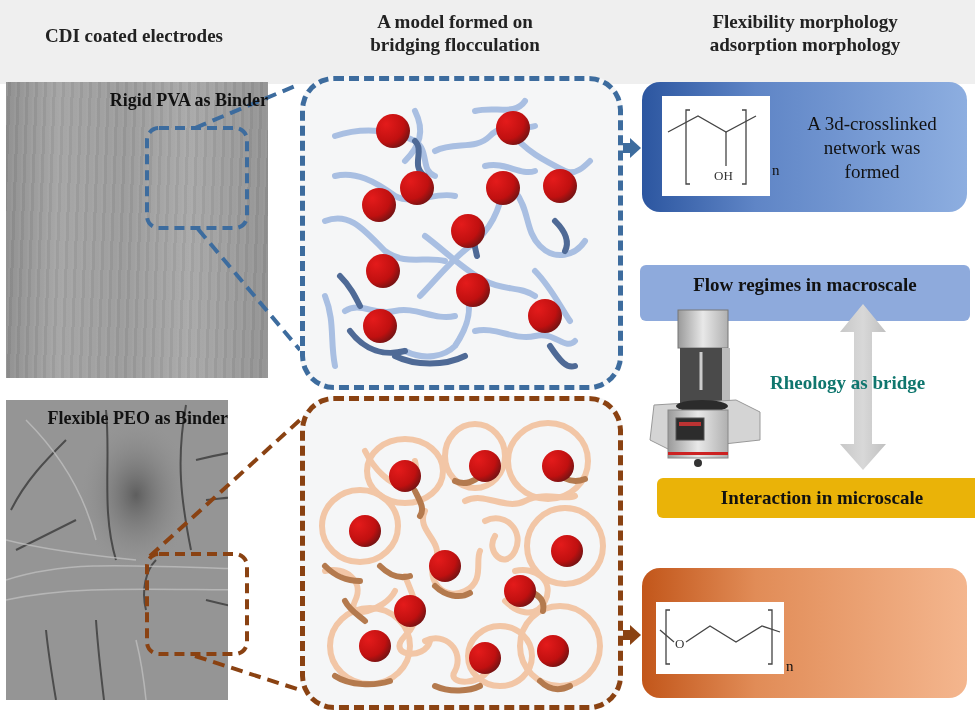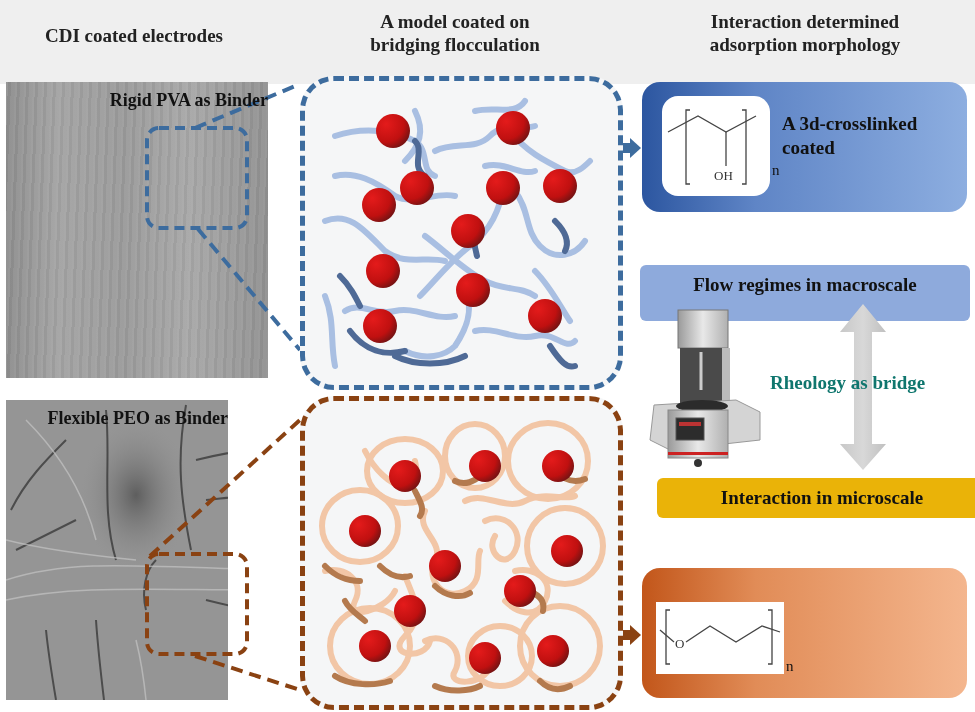--- a/index.html
+++ b/index.html
@@ -13,38 +13,38 @@
      background:repeating-linear-gradient(92deg,rgba(255,255,255,0.06) 0 2px,rgba(0,0,0,0.04) 2px 5px,rgba(255,255,255,0.03) 5px 9px);}
   .photo-bot{left:6px;top:400px;width:222px;height:300px;background:#8e8e8e;}
   .photo-label{position:absolute;left:0;right:0;top:8px;text-align:right;font-weight:bold;font-size:18px;color:#111;z-index:2;}
   .model{position:absolute;background:#f5f6f7;border-radius:34px;}
   .model-top{left:300px;top:76px;width:313px;height:304px;border:5px dashed #3d6c9e;}
   .model-bot{left:300px;top:396px;width:313px;height:304px;border:5px dashed #8a4212;}
   .res{position:absolute;border-radius:18px;}
   .res-top{left:642px;top:82px;width:325px;height:130px;background:linear-gradient(90deg,#2c56a0 0%,#5f85c6 35%,#8daee0 100%);}
   .res-bot{left:642px;top:568px;width:325px;height:130px;background:linear-gradient(90deg,#c2561a 0%,#e18c57 35%,#f4b68e 100%);}
   .chem{position:absolute;background:#fff;}
-  .res-text{position:absolute;font-weight:bold;color:#111;text-align:left;font-size:19px;line-height:24px;}
+  .res-text{position:absolute;font-weight:normal;color:#111;text-align:center;font-size:19px;line-height:24px;}
   .bar{position:absolute;font-weight:bold;color:#111;text-align:center;font-size:19px;border-radius:6px;}
   .bar-blue{left:640px;top:258px;width:330px;height:56px;line-height:40px;background:#8eaadc;margin-top:7px;}
   .bar-orange{left:657px;top:478px;width:330px;height:40px;line-height:40px;background:#eab308;}
   .rheo-label{position:absolute;left:770px;top:372px;font-weight:bold;font-size:19px;color:#0f766e;}
   svg{position:absolute;overflow:visible;}
 </style>
 </head>
 <body>
 
 <div class="hdr">
   <div class="hdr-t" style="left:4px;top:24px;width:260px;">CDI coated electrodes</div>
   <div class="hdr-t" style="left:290px;top:10px;width:330px;">
-    <div>A model coated on</div>
+    <div>A model formed on</div>
     <div>bridging flocculation</div>
   </div>
   <div class="hdr-t" style="left:640px;top:10px;width:330px;">
-    <div>Interaction determined</div>
+    <div>Flexibility morphology</div>
     <div>adsorption morphology</div>
   </div>
 </div>
 
 <div class="photo photo-top">
   <div class="photo-label">Rigid PVA as Binder</div>
 </div>
 
 <div class="photo photo-bot">
   <svg width="262" height="300">
@@ -196,35 +196,36 @@
       <circle cx="215" cy="190" r="16" fill="url(#ball)"></circle>
       <circle cx="105" cy="210" r="16" fill="url(#ball)"></circle>
       <circle cx="70" cy="245" r="16" fill="url(#ball)"></circle>
       <circle cx="180" cy="257" r="16" fill="url(#ball)"></circle>
       <circle cx="248" cy="250" r="16" fill="url(#ball)"></circle>
     </g>
   </svg>
 </div>
 
 <div class="res res-top">
-  <div class="chem" style="left:20px;top:14px;width:108px;height:100px;border-radius:16px;">
+  <div class="chem" style="left:20px;top:14px;width:108px;height:100px;">
     <svg width="108" height="100">
       <g stroke="#444" stroke-width="1.3" fill="none">
         <path d="M28 14 L24 14 L24 88 L28 88"></path>
         <path d="M80 14 L84 14 L84 88 L80 88"></path>
         <path d="M6 36 L36 20 L64 36 L94 20"></path>
         <line x1="64" y1="36" x2="64" y2="70"></line>
       </g>
       <text x="52" y="84" font-family="Liberation Serif, serif" font-size="13" fill="#333">OH</text>
     </svg>
   </div>
   <div style="position:absolute;left:130px;top:80px;font-family:'Liberation Serif',serif;font-size:15px;color:#111;">n</div>
   <div class="res-text" style="left:140px;top:30px;width:180px;">
     <div>A 3d-crosslinked</div>
-    <div>coated</div>
+    <div>network was</div>
+    <div>formed</div>
   </div>
 </div>
 
 <div class="bar bar-blue">Flow regimes in macroscale</div>
 
 <svg width="130" height="170" style="left:640px;top:300px;">
   <defs>
     <linearGradient id="metal" x1="0" x2="1">
       <stop offset="0" stop-color="#9a9a9a"></stop>
       <stop offset="0.5" stop-color="#e8e8e8"></stop>

